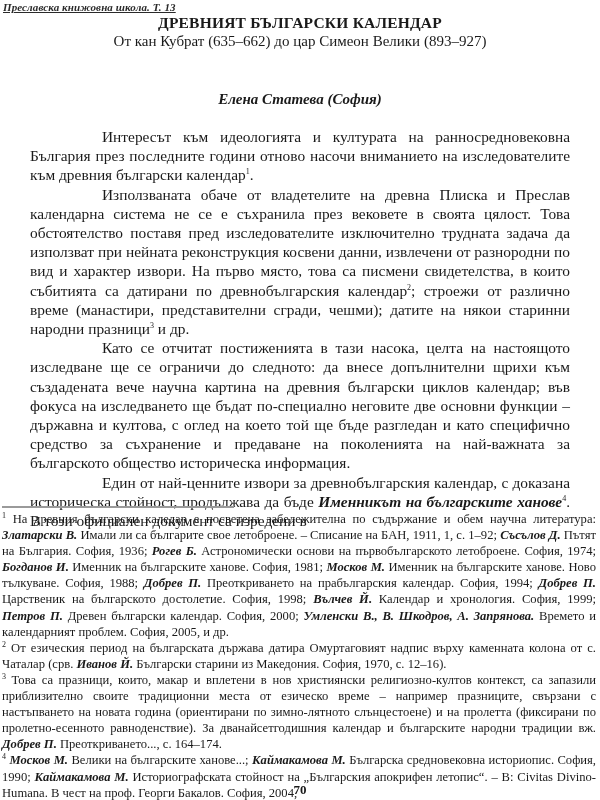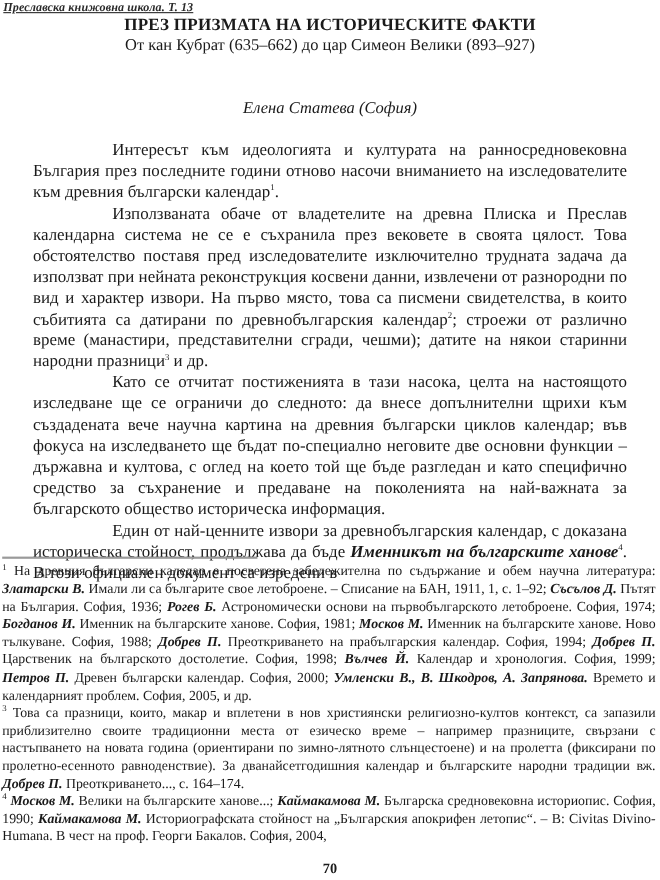--- a/index.html
+++ b/index.html
@@ -12,21 +12,21 @@
     .running-head {
       position: absolute; left: 3px; top: 1px;
       font-size: 11px; font-style: italic; font-weight: bold;
       text-decoration: underline; color: #2a2a2a; letter-spacing: 0.1px;
     }
     .title-block { position: absolute; left: 0; top: 14px; width: 600px; text-align: center; }
     .title-line { font-size: 15.5px; font-weight: bold; line-height: 18px; letter-spacing: 0.2px; }
     .subtitle-line { font-size: 15px; font-weight: normal; line-height: 18px; }
     .author {
       position: absolute; left: 0; top: 91px; width: 600px; text-align: center;
-      font-size: 15px; font-weight: normal; font-style: italic;
+      font-size: 15px; font-weight: bold; font-style: italic;
     }
     .body-text {
       position: absolute; left: 30px; top: 127px; width: 540px;
       font-size: 15.4px; line-height: 19.2px; text-align: justify;
     }
     .body-text p { margin: 0; text-indent: 72px; }
     .body-text sup, .footnotes sup { font-size: 8px; line-height: 0; vertical-align: super; }
     .it { font-style: italic; font-weight: bold; }
     .fn-sep {
       position: absolute; left: 2px; top: 506px; width: 232px; height: 2px; background: #9a9a9a;
@@ -43,35 +43,36 @@
     }
   </style>
 </head>
 <body>
 
 <div class="page">
 
   <div class="running-head">Преславска книжовна школа. Т. 13</div>
 
   <div class="title-block">
-    <div class="title-line">ПРЕЗ ПРИЗМАТА НА ИСТОРИЧЕСКИТЕ ФАКТИ</div>
+    <div class="title-line">ДРЕВНИЯТ БЪЛГАРСКИ КАЛЕНДАР</div>
     <div class="subtitle-line">От кан Кубрат (635–662) до цар Симеон Велики (893–927)</div>
   </div>
 
   <div class="author">Елена Статева (София)</div>
 
   <div class="body-text">
     <p><span>Интересът към идеологията и културата на ранносредновековна България през последните години отново насочи вниманието на изследователите към древния български календар</span><sup>1</sup><span>.</span></p>
     <p><span>Използваната обаче от владетелите на древна Плиска и Преслав календарна система не се е съхранила през вековете в своята цялост. Това обстоятелство поставя пред изследователите изключително трудната задача да използват при нейната реконструкция косвени данни, извлечени от разнородни по вид и характер извори. На първо място, това са писмени свидетелства, в които събитията са датирани по древнобългарския календар</span><sup>2</sup><span>; строежи от различно време (манастири, представителни сгради, чешми); датите на някои старинни народни празници</span><sup>3</sup><span> и др.</span></p>
     <p>Като се отчитат постиженията в тази насока, целта на настоящото изследване ще се ограничи до следното: да внесе допълнителни щрихи към създадената вече научна картина на древния български циклов календар; във фокуса на изследването ще бъдат по-специално неговите две основни функции – държавна и култова, с оглед на което той ще бъде разгледан и като специфично средство за съхранение и предаване на поколенията на най-важната за българското общество историческа информация.</p>
     <p><span>Един от най-ценните извори за древнобългарския календар, с доказана историческа стойност, продължава да бъде </span><span class="it">Именникът на българските ханове</span><sup>4</sup><span>. В този официален документ са изредени в</span></p>
   </div>
 
   <div class="fn-sep"></div>
 
   <div class="footnotes" id="footnotes">
       <p><sup>1</sup><span> На древния български каледар е посветена забележителна по съдържание и обем научна литература: </span><b class="au">Златарски В.</b><span> Имали ли са българите свое летоброене. – Списание на БАН, 1911, 1, с. 1–92; </span><b class="au">Съсълов Д.</b><span> Пътят на България. София, 1936; </span><b class="au">Рогев Б.</b><span> Астрономически основи на първобългарското летоброене. София, 1974; </span><b class="au">Богданов И.</b><span> Именник на българските ханове. София, 1981; </span><b class="au">Москов М.</b><span> Именник на българските ханове. Ново тълкуване. София, 1988; </span><b class="au">Добрев П.</b><span> Преоткриването на прабългарския календар. София, 1994; </span><b class="au">Добрев П.</b><span> Царственик на българското достолетие. София, 1998; </span><b class="au">Вълчев Й.</b><span> Календар и хронология. София, 1999; </span><b class="au">Петров П.</b><span> Древен български календар. София, 2000; </span><b class="au">Умленски В., В. Шкодров, А. Запрянова.</b><span> Времето и календарният проблем. София, 2005, и др.</span></p>
+      <p><sup>2</sup><span> От езическия период на българската държава датира Омуртаговият надпис върху каменната колона от с. Чаталар (срв. </span><b class="au">Иванов Й.</b><span> Български старини из Македония. София, 1970, с. 12–16).</span></p>
       <p><sup>3</sup><span> Това са празници, които, макар и вплетени в нов християнски религиозно-култов контекст, са запазили приблизително своите традиционни места от езическо време – например празниците, свързани с настъпването на новата година (ориентирани по зимно-лятното слънцестоене) и на пролетта (фиксирани по пролетно-есенното равноденствие). За дванайсетгодишния календар и българските народни традиции вж. </span><b class="au">Добрев П.</b><span> Преоткриването..., с. 164–174.</span></p>
       <p><sup>4</sup><span> </span><b class="au">Москов М.</b><span> Велики на българските ханове...; </span><b class="au">Каймакамова М.</b><span> Българска средновековна историопис. София, 1990; </span><b class="au">Каймакамова М.</b><span> Историографската стойност на „Българския апокрифен летопис“. – В: Civitas Divino-Humana. В чест на проф. Георги Бакалов. София, 2004,</span></p>
     </div>
 
   <div class="page-number">70</div>
 </div>
 
 </body></html>

